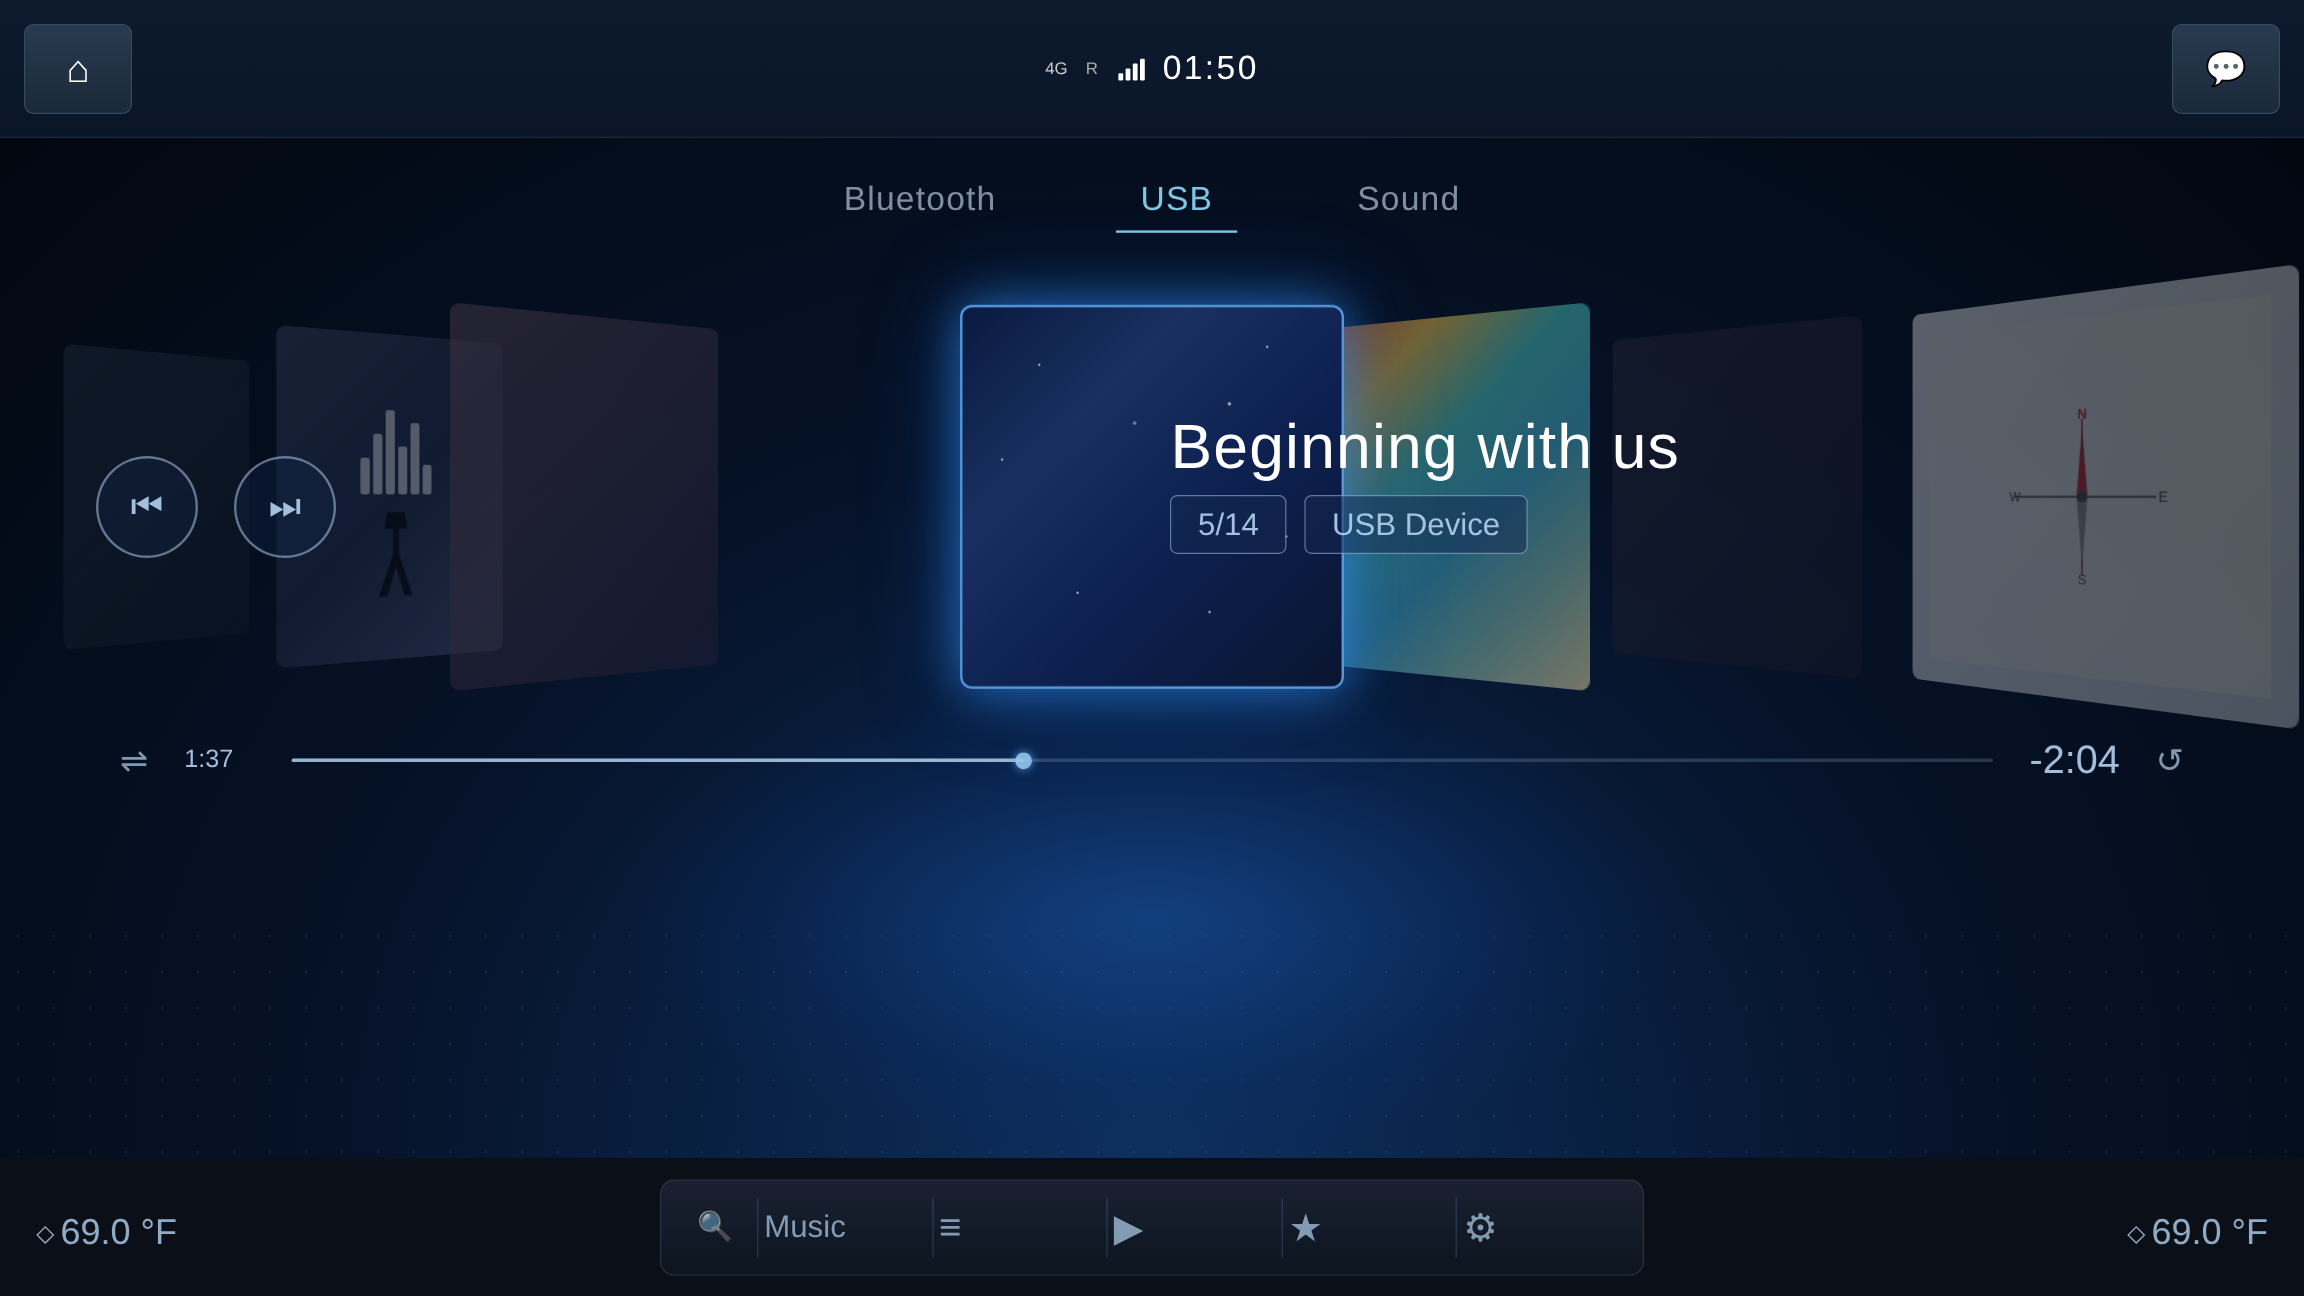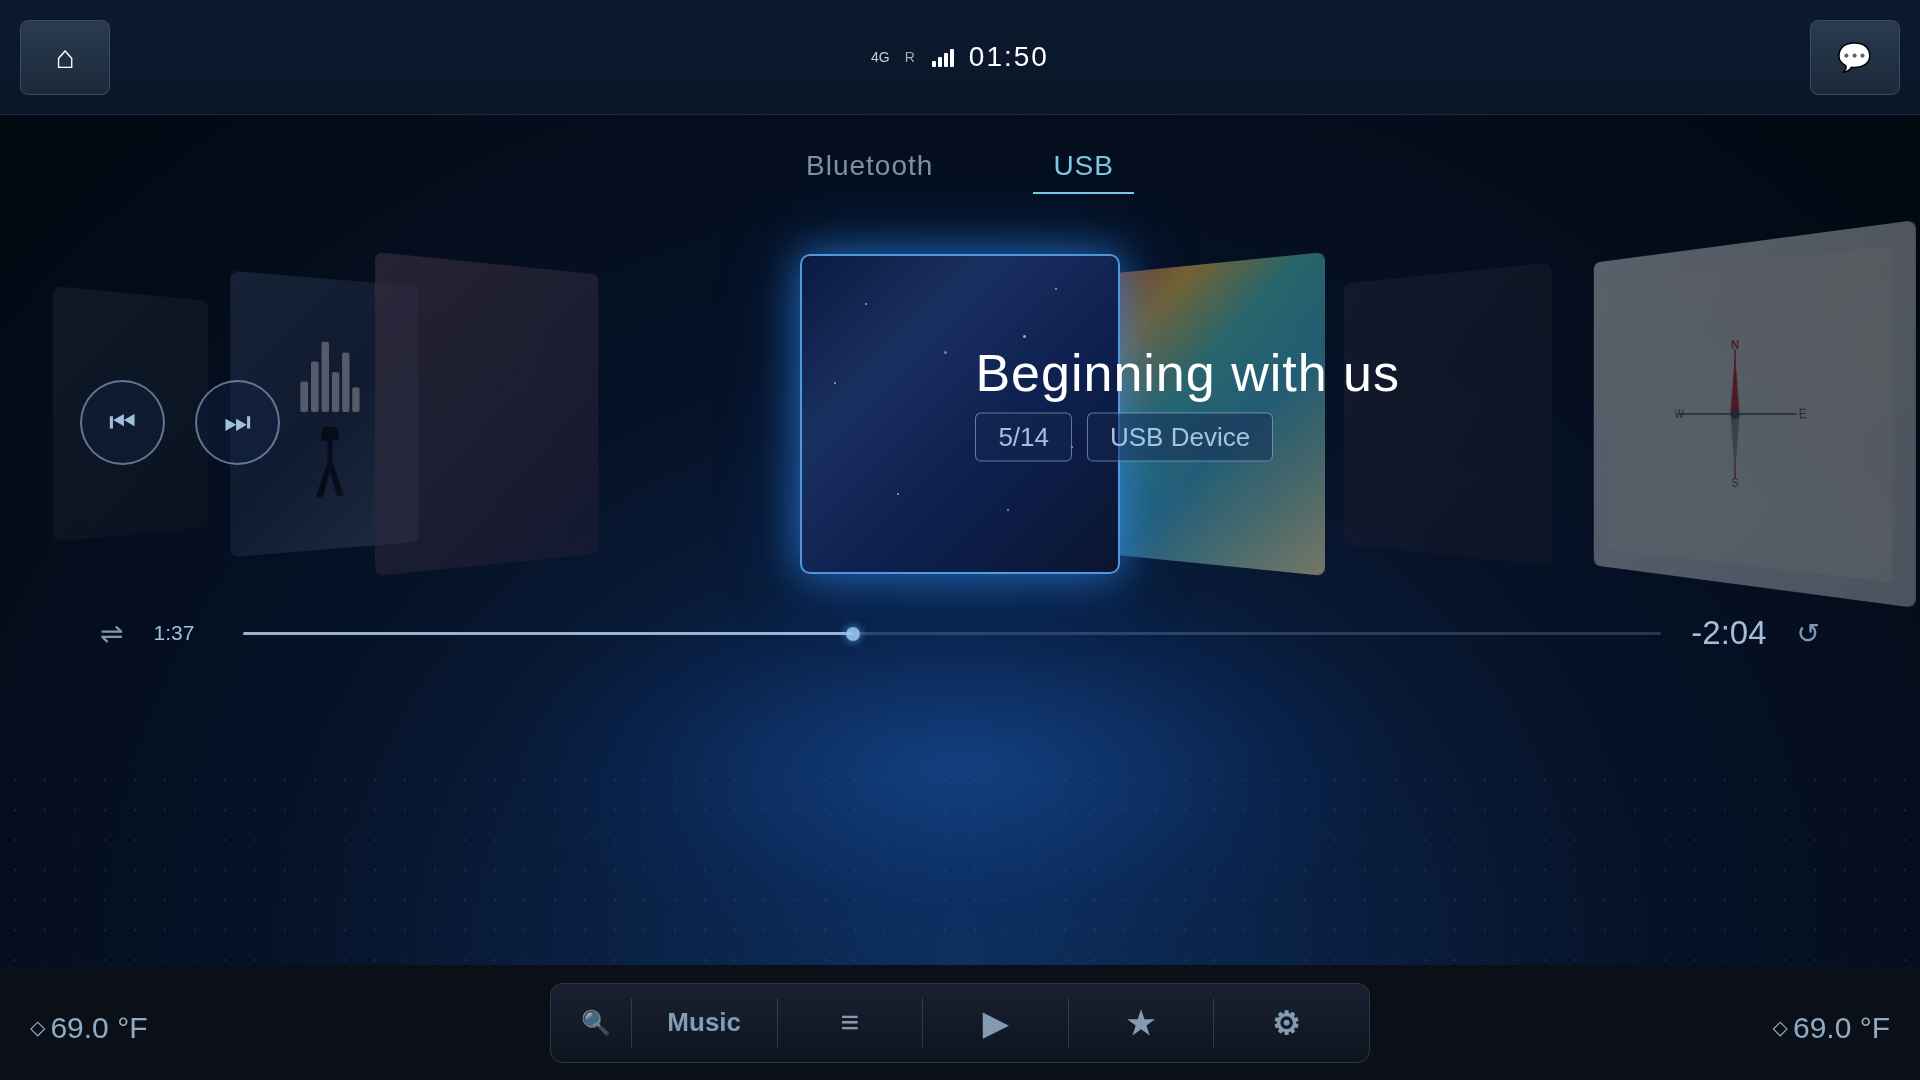--- a/index.html
+++ b/index.html
@@ -459,26 +459,24 @@
       width: 1px;
       height: 50px;
       background: rgba(100, 140, 180, 0.3);
     }
 
     .toolbar-btn {
       flex: 1;
       height: 70px;
       display: flex;
       align-items: center;
-      justify-content: center;
       cursor: pointer;
       color: rgba(180, 210, 240, 0.7);
       font-size: 28px;
       border-radius: 8px;
-      font-weight: bold;
     }
 
     
     .temp-left {
       position: absolute;
       bottom: 35px;
       left: 30px;
       color: rgba(180, 210, 240, 0.8);
       font-size: 30px;
       display: flex;
@@ -578,20 +576,21 @@
   <div class="message-btn">
     <span class="message-icon">💬</span>
   </div>
 </div>
 
 <div class="main-content">
 
   <div class="nav-tabs">
     <div class="nav-tab">Bluetooth</div>
     <div class="nav-tab active">USB</div>
+    <div class="nav-tab">Sound</div>
   </div>
 
   <div class="dot-pattern"></div>
 
   <div class="glow-effect"></div>
 
   <div class="carousel-area">
 
     <div class="album-side album-far-left" style="background: linear-gradient(135deg, #1a2535, #0d1520);"></div>
 

